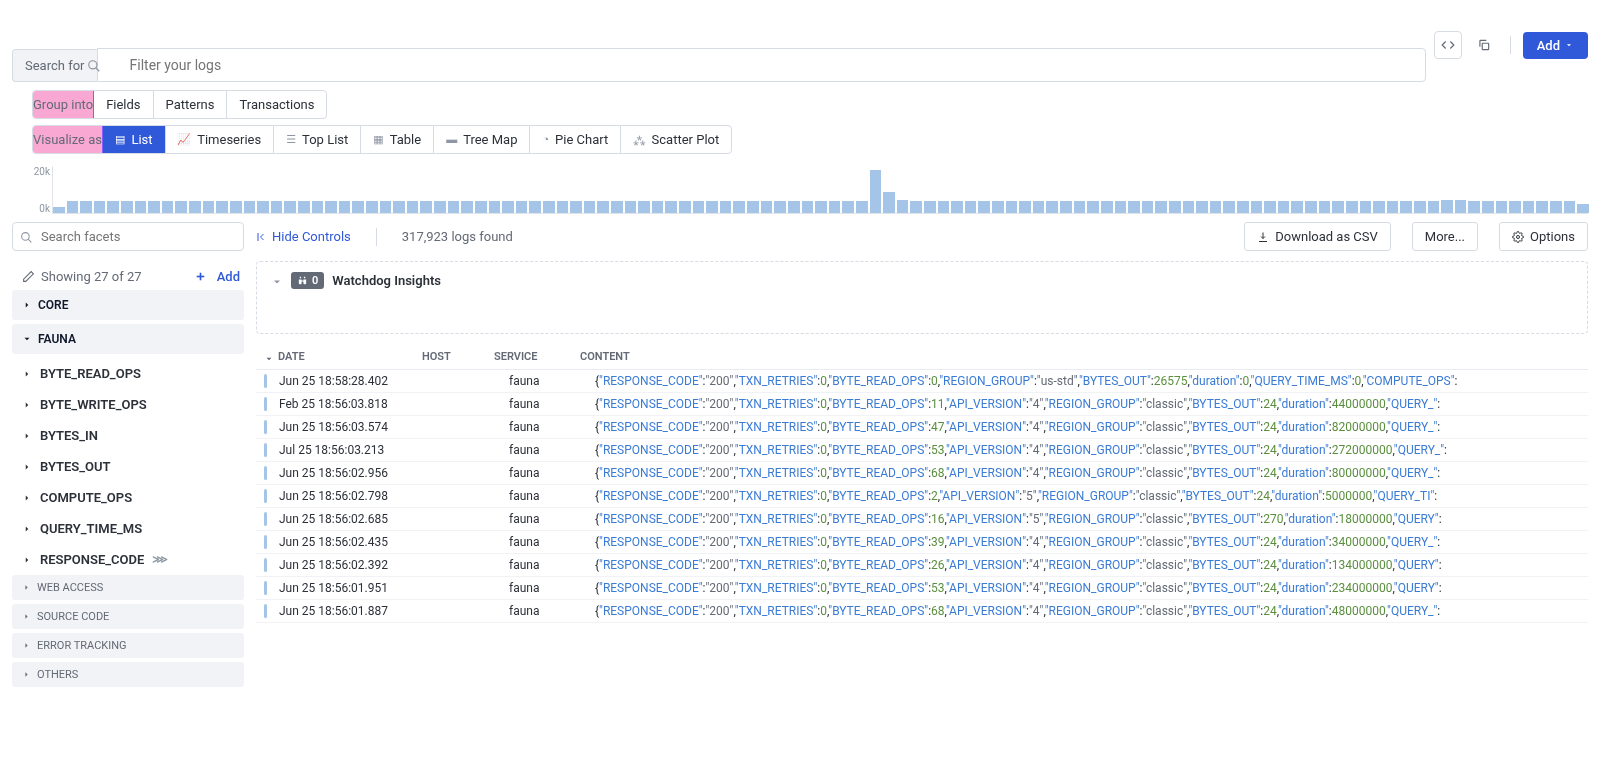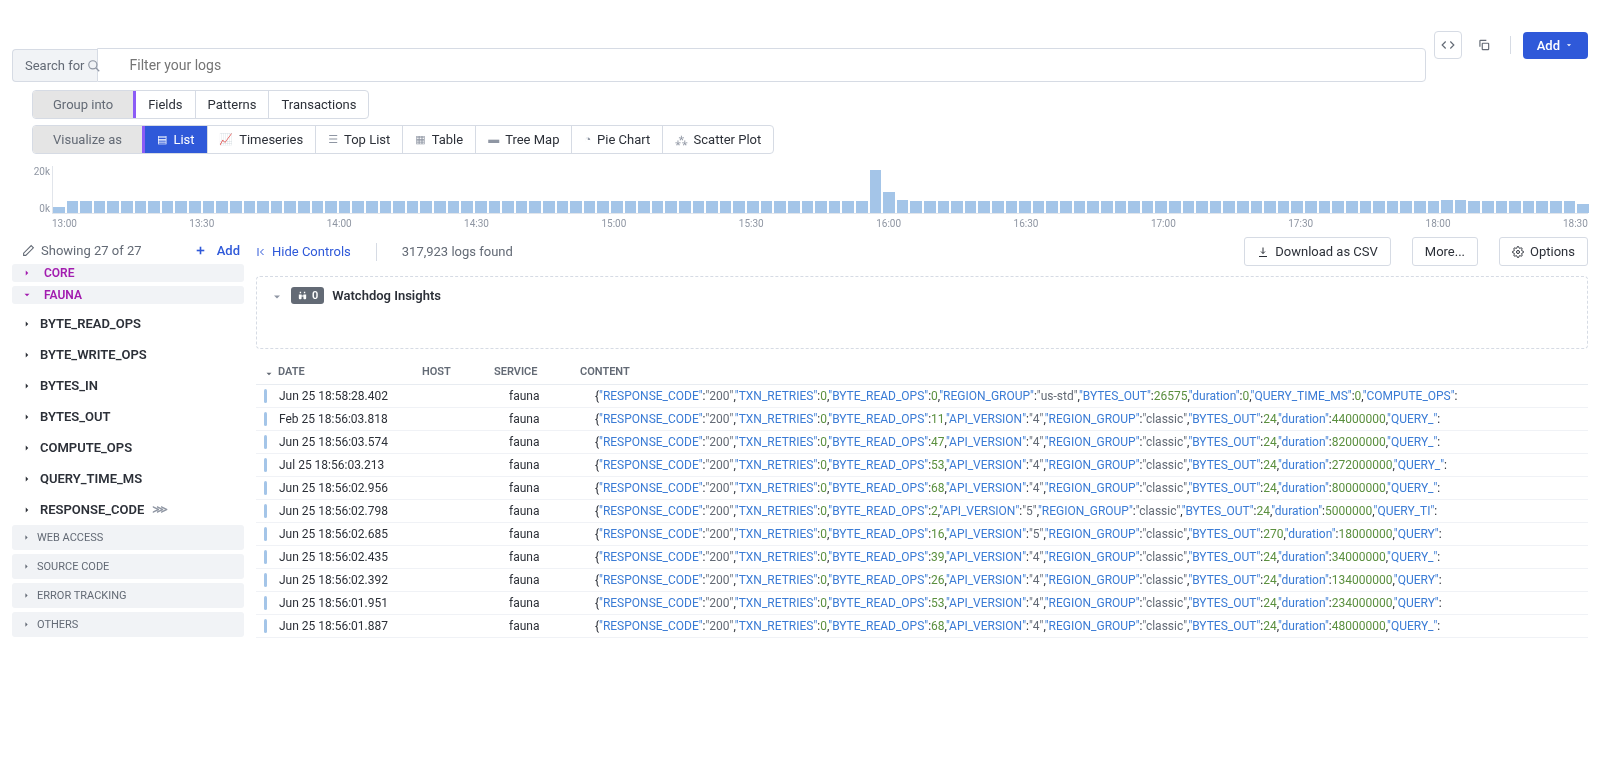--- a/index.html
+++ b/index.html
@@ -10,42 +10,42 @@
 .search-wrap { flex:1; display:flex; align-items:center; position:relative;margin-top:40px; }
 .search-wrap .sicon { position:absolute; left:75px; color:#8f96a3; z-index:1;}
 .icon-square { width:28px; height:28px; border:1px solid #d6dbe4; border-radius:4px; display:flex; align-items:center; justify-content:center; color:#636a75; cursor:pointer; }
 .icon-square.naked{border:0;}
 .divider { width:1px; height:18px; background:#d6dbe4; margin:0 4px; }
 .add-btn { background:#2f59d9; color:#fff; border:none; border-radius:4px; padding:6px 14px; font-size:13px; font-weight:500; cursor:pointer; display:flex; align-items:center; gap:4px; }
 
 .ctl-rows { padding-left:32px; }
 .ctl-row { display:flex; align-items:center; margin-bottom:6px; }
 .seg { display:flex; border:1px solid #d6dbe4; border-radius:4px; overflow:hidden; }
-.seg-label { background:#e5e5e5; color:#636a75; padding:6px 20px; border-right:3px solid #8b5cf6; white-space:nowrap;}
+.seg-label { background:#f9a8d4; color:#636a75; padding:6px 0; border-right:1px solid #8b5cf6; white-space:nowrap;}
 .seg-item { padding:6px 12px; color:#2c3038; border-right:1px solid #d6dbe4; cursor:pointer; display:flex; align-items:center; gap:6px; white-space:nowrap;}
 .seg-item:last-child { border-right:0; }
 .seg-item.active { background:#2f59d9; color:#fff; }
 .seg-item .mi{color:#8f96a3; font-size:11px;}
 .seg-item.active .mi{color:#fff;}
 
 .chart-wrap { padding:6px 12px 0 28px; }
 .yaxis { font-size:10px; color:#8f96a3; display:flex; flex-direction:column; justify-content:space-between; height:48px; width:22px; text-align:right; float:left; }
 .bars { margin-left:24px; display:flex; align-items:flex-end; height:48px; gap:2px; border-left:1px solid #e1e5eb; border-bottom:1px solid #e1e5eb;}
 .bar { flex:1; background:#a4c5e8; }
 .xaxis { margin-left:24px; display:flex; justify-content:space-between; font-size:10px; color:#8f96a3; padding-top:4px; }
 
 .main-row { display:flex; padding:8px 12px 0 12px; gap:12px; }
 .sidebar { width:232px; flex-shrink:0; }
 .sb-search { position:relative; margin-bottom:12px; }
 .sb-search input { width:100%; border:1px solid #d6dbe4; border-radius:4px; padding:6px 8px 6px 28px; font-size:13px;}
 .sb-search .sicon{position:absolute;left:8px;top:7px;color:#8f96a3;}
 .sb-showing { display:flex; justify-content:space-between; align-items:center; padding:6px 4px 6px 10px; color:#636a75; }
 .sb-showing svg{margin-right:6px;}
 .add-link { color:#2f59d9; font-weight:500; cursor:pointer; display:flex; align-items:center; gap:4px;}
-.facet-group { background:#f1f3f6; border-radius:3px; padding:2px 10px; cursor:pointer; display:flex; align-items:center; gap:12px; font-size:12px; font-weight:600; color:#a21caf; margin-bottom:4px; }
+.facet-group { background:#f1f3f6; border-radius:3px; padding:8px 10px; cursor:pointer; display:flex; align-items:center; gap:6px; font-size:12px; font-weight:600; color:#0f172a; margin-bottom:4px; }
 .facet-item { padding:8px 10px; cursor:pointer; display:flex; align-items:center; gap:8px; font-size:13px; font-weight:600; color:#2c3038; }
 .facet-other { background:#f1f3f6; border-radius:3px; padding:6px 10px; cursor:pointer; display:flex; align-items:center; gap:6px; font-size:11px; color:#636a75; margin-bottom:4px; }
 
 .content { flex:1; min-width:0;}
 .cbar { display:flex; align-items:center; gap:21px; margin-bottom:10px; }
 .cbar .hide { color:#2f59d9; cursor:pointer; display:flex; align-items:center; gap:4px;}
 .cbar .count { color:#636a75; }
 .cbar .spacer { flex:1; }
 .btn { border:1px solid #d6dbe4; background:#fff; border-radius:3px; padding:6px 12px; font-size:13px; cursor:pointer; display:flex; align-items:center; gap:6px; color:#2c3038; }
 
@@ -263,38 +263,31 @@
       <div class="bar" style="height: 25%;"></div>
       <div class="bar" style="height: 26%;"></div>
       <div class="bar" style="height: 26%;"></div>
       <div class="bar" style="height: 26%;"></div>
       <div class="bar" style="height: 25%;"></div>
       <div class="bar" style="height: 25%;"></div>
       <div class="bar" style="height: 25.5%;"></div>
       <div class="bar" style="height: 25.5%;"></div>
       <div class="bar" style="height: 20%;"></div>
     </div>
-  <div class="xaxis" id="xaxis">
-      <span>13:00</span>
-      <span>13:30</span>
-      <span>14:00</span>
-      <span>14:30</span>
-      <span>15:00</span>
-      <span>15:30</span>
-      <span>16:00</span>
-      <span>16:30</span>
-      <span>17:00</span>
-      <span>17:30</span>
-      <span>18:00</span>
-      <span>18:30</span>
-    </div>
 </div>
 
 <div class="main-row">
   <div class="sidebar">
+    <div class="sb-search">
+      <span class="sicon"><svg width="13" height="13" viewBox="0 0 24 24" fill="none" stroke="currentColor" stroke-width="2">
+            <circle cx="10" cy="10" r="7"></circle>
+            <line x1="21" y1="21" x2="15" y2="15"></line>
+          </svg></span>
+      <input placeholder="Search facets" style="">
+    </div>
     <div class="sb-showing">
       <span style="display:flex;align-items:center">
         <svg width="13" height="13" viewBox="0 0 24 24" fill="none" stroke="currentColor" stroke-width="2">
             <path d="M17 3l4 4L7 21H3v-4z"></path>
           </svg>
         <span>Showing 27 of 27</span>
       </span>
       <span class="add-link">
         <svg width="13" height="13" viewBox="0 0 24 24" fill="none" stroke="currentColor" stroke-width="3">
             <line x1="12" y1="5" x2="12" y2="19"></line>

